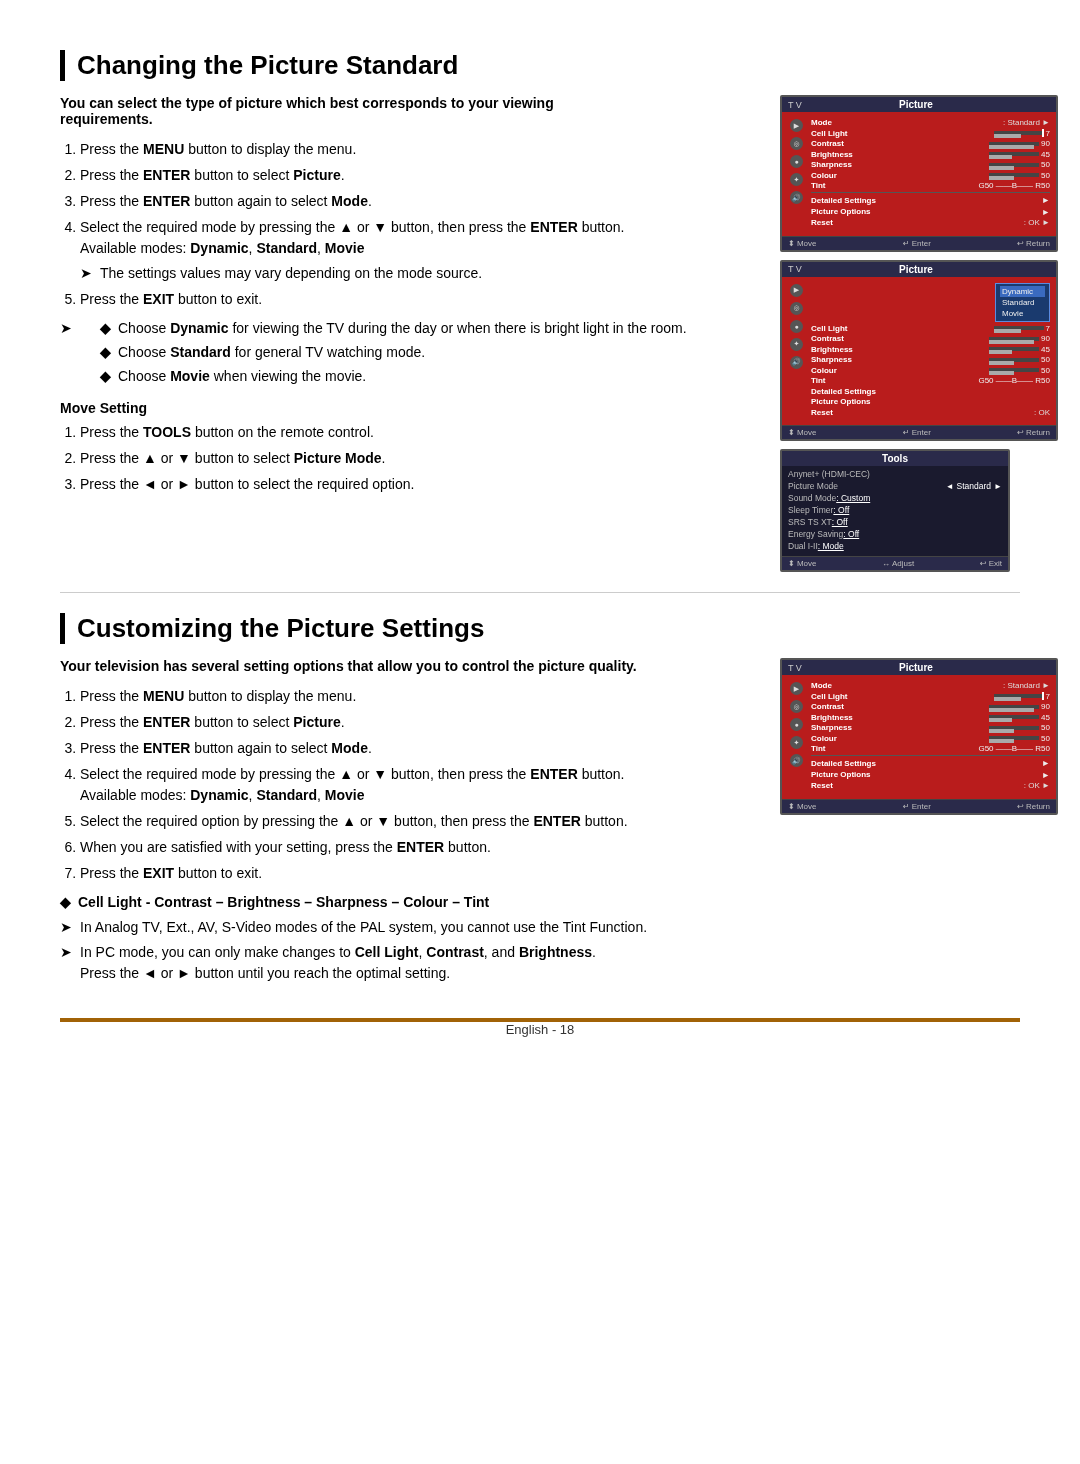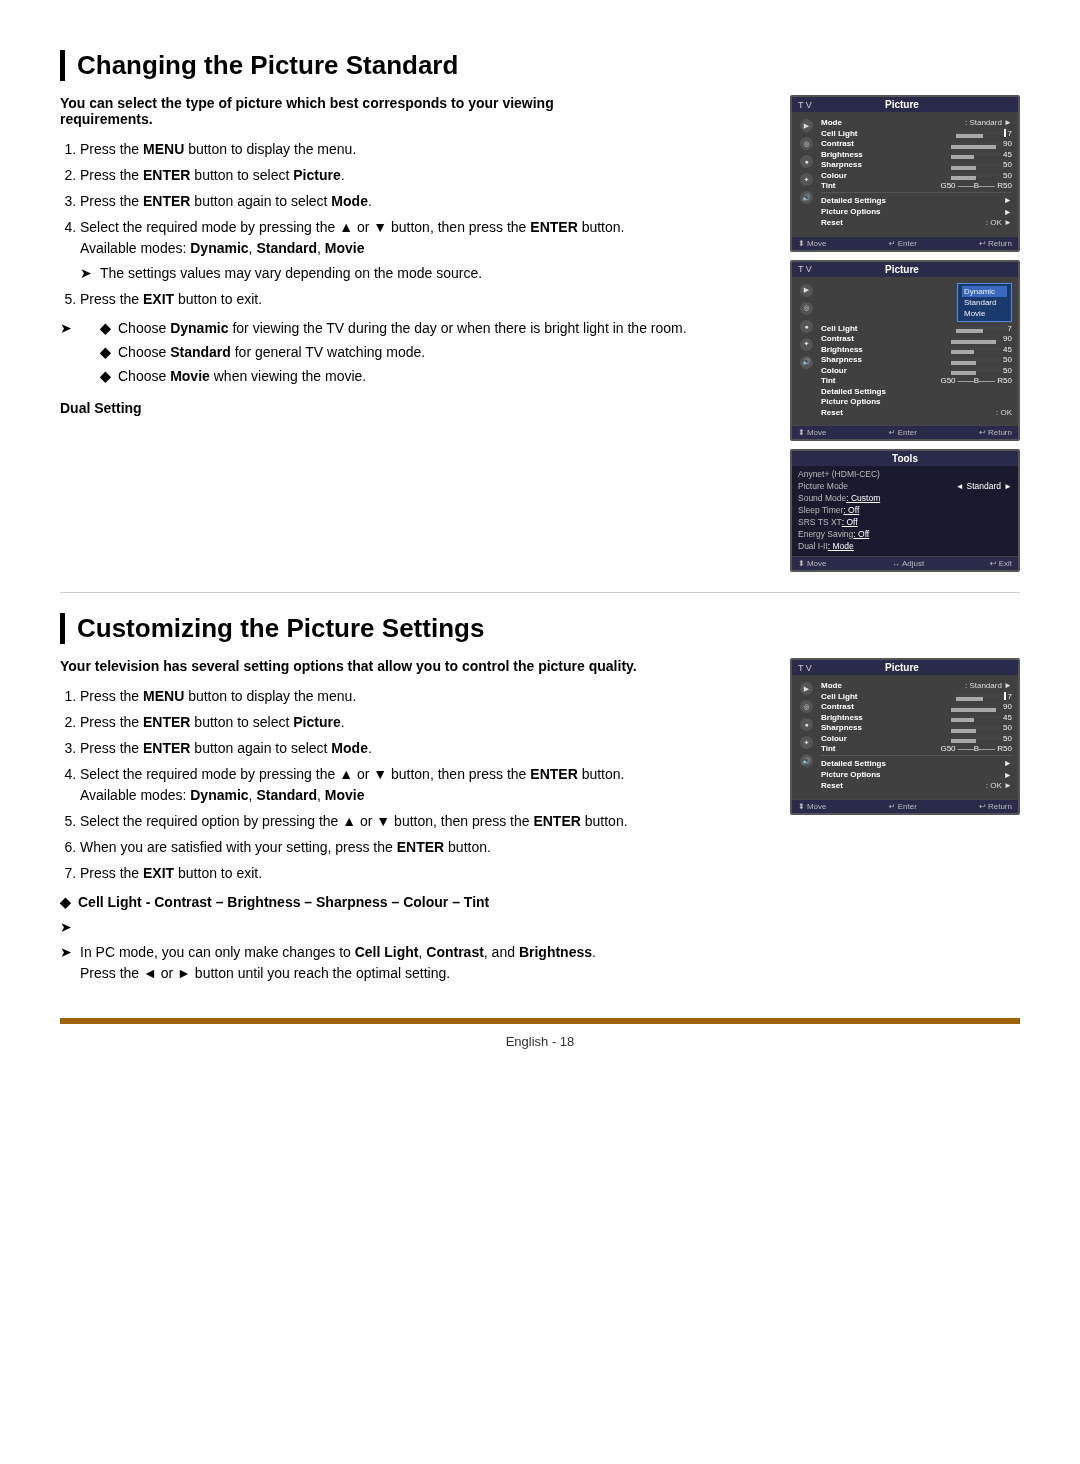--- a/index.html
+++ b/index.html
@@ -88,24 +88,24 @@
     .easy-setting-header {
       font-size: 14px;
       font-weight: bold;
       margin-top: 10px;
       margin-bottom: 6px;
     }
 
     
     .tv-screen {
       border: 2px solid #555;
-      background: #404040;
+      background: #b91c1c;
       color: #fff;
       font-size: 9px;
-      width: 230px;
+      width: 278px;
       padding: 0;
       border-radius: 2px;
     }
     .tv-header-row {
       display: flex;
       justify-content: space-between;
       align-items: center;
       background: #2a2a4a;
       padding: 2px 6px;
     }
@@ -234,22 +234,21 @@
     }
     .tools-picture-value { color: #fff; }
     .nav-arrow { font-size: 8px; color: #fff; }
 
     
     .page-footer {
       text-align: center;
       margin-top: 30px;
       font-size: 13px;
       color: #333;
-      border-top: 6px solid #a16207;
-      padding-top: 10px;
+      border-top: 4px solid #a16207;
     }
 
     
     .section-divider {
       border: none;
       border-top: 1px solid #ccc;
       margin: 20px 0;
     }
   </style>
 </head>
@@ -287,21 +286,26 @@
             <span class="diamond-symbol">◆</span>
             <span>Choose <strong>Standard</strong> for general TV watching mode.</span>
           </div>
           <div class="diamond-item">
             <span class="diamond-symbol">◆</span>
             <span>Choose <strong>Movie</strong> when viewing the movie.</span>
           </div>
         </div>
       </div>
 
-      <div class="easy-setting-header">Dual Setting</div>
+      <div class="easy-setting-header">Move Setting</div>
+      <ol class="steps">
+        <li>Press the <strong>TOOLS</strong> button on the remote control.</li>
+        <li>Press the ▲ or ▼ button to select <strong>Picture Mode</strong>.</li>
+        <li>Press the ◄ or ► button to select the required option.</li>
+      </ol>
     </div>
 
     <div class="section-images">
 
       <div class="tv-screen">
         <div class="tv-header-row">
           <span class="tv-label">T V</span>
           <span class="tv-title">Picture</span>
           <span style="min-width:20px;"></span>
         </div>
@@ -552,20 +556,21 @@
         <li>Press the <strong>EXIT</strong> button to exit.</li>
       </ol>
 
       <div class="diamond-item" style="margin-left:0;margin-top:8px;">
         <span class="diamond-symbol">◆</span>
         <span><strong>Cell Light - Contrast – Brightness – Sharpness – Colour – Tint</strong></span>
       </div>
 
       <div class="arrow-item" style="margin-top:4px;">
         <span class="arrow-symbol">➤</span>
+        <span>In Analog TV, Ext., AV, S-Video modes of the PAL system, you cannot use the Tint Function.</span>
       </div>
       <div class="arrow-item">
         <span class="arrow-symbol">➤</span>
         <span>In PC mode, you can only make changes to <strong>Cell Light</strong>, <strong>Contrast</strong>, and <strong>Brightness</strong>.<br>Press the ◄ or ► button until you reach the optimal setting.</span>
       </div>
     </div>
 
     <div class="section-images">
 
       <div class="tv-screen">

